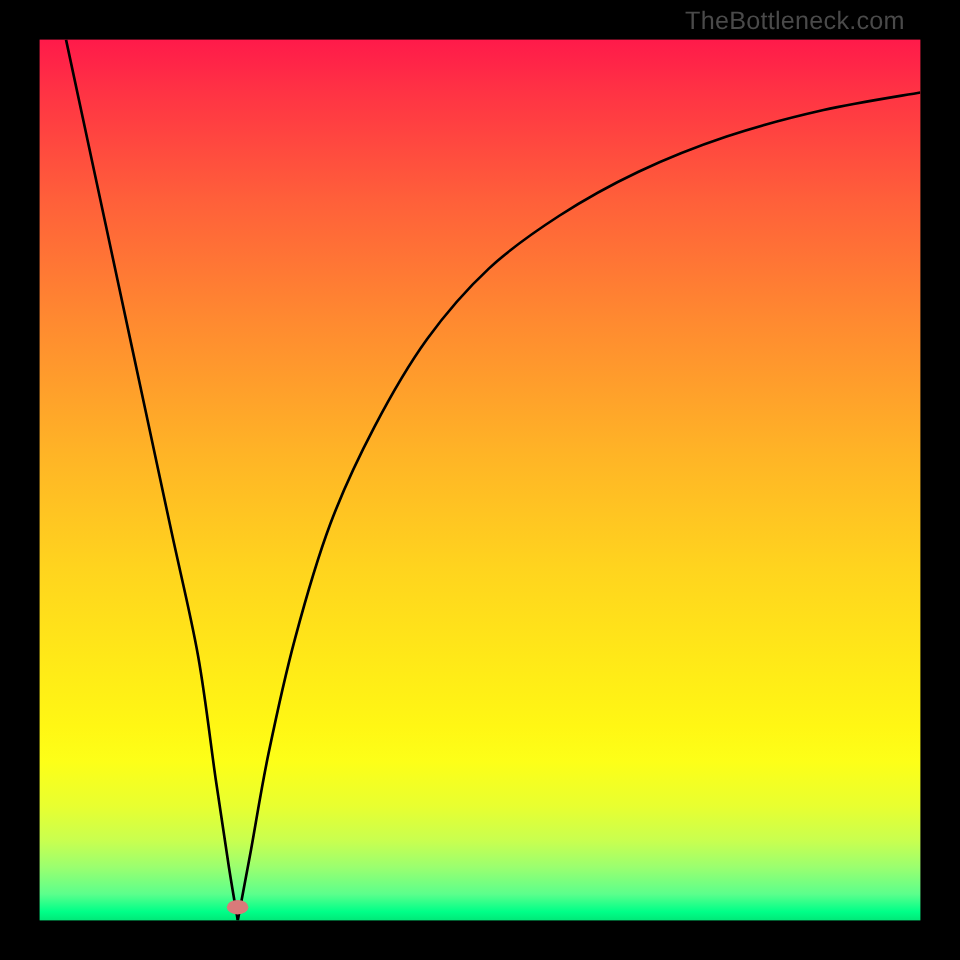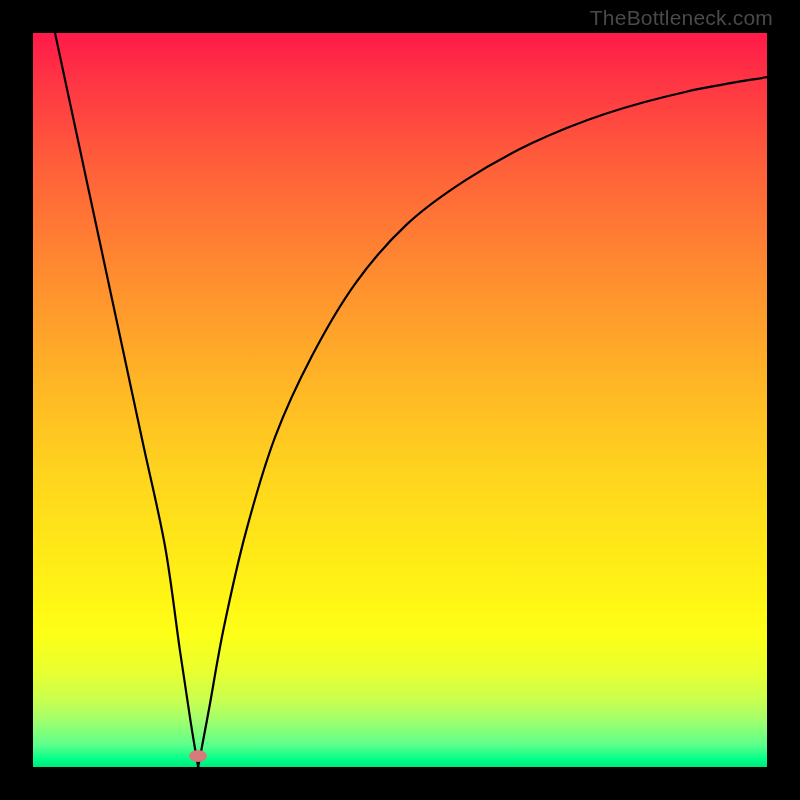--- a/index.html
+++ b/index.html
@@ -31,21 +31,21 @@
       #c8ff50 91%,
       #9aff70 94%,
       #5cff8c 97%,
       #00ff88 99%,
       #00e878 100%
     );
   }
   .watermark {
     position: absolute;
     top: 6px;
-    right: 27px;
+    right: 46px;
     color: #4a4a4a;
     font-size: 21px;
     font-weight: 500;
     letter-spacing: 0.2px;
     z-index: 5;
   }
   svg.plot {
     position: absolute;
     left: 33px;
     top: 33px;

